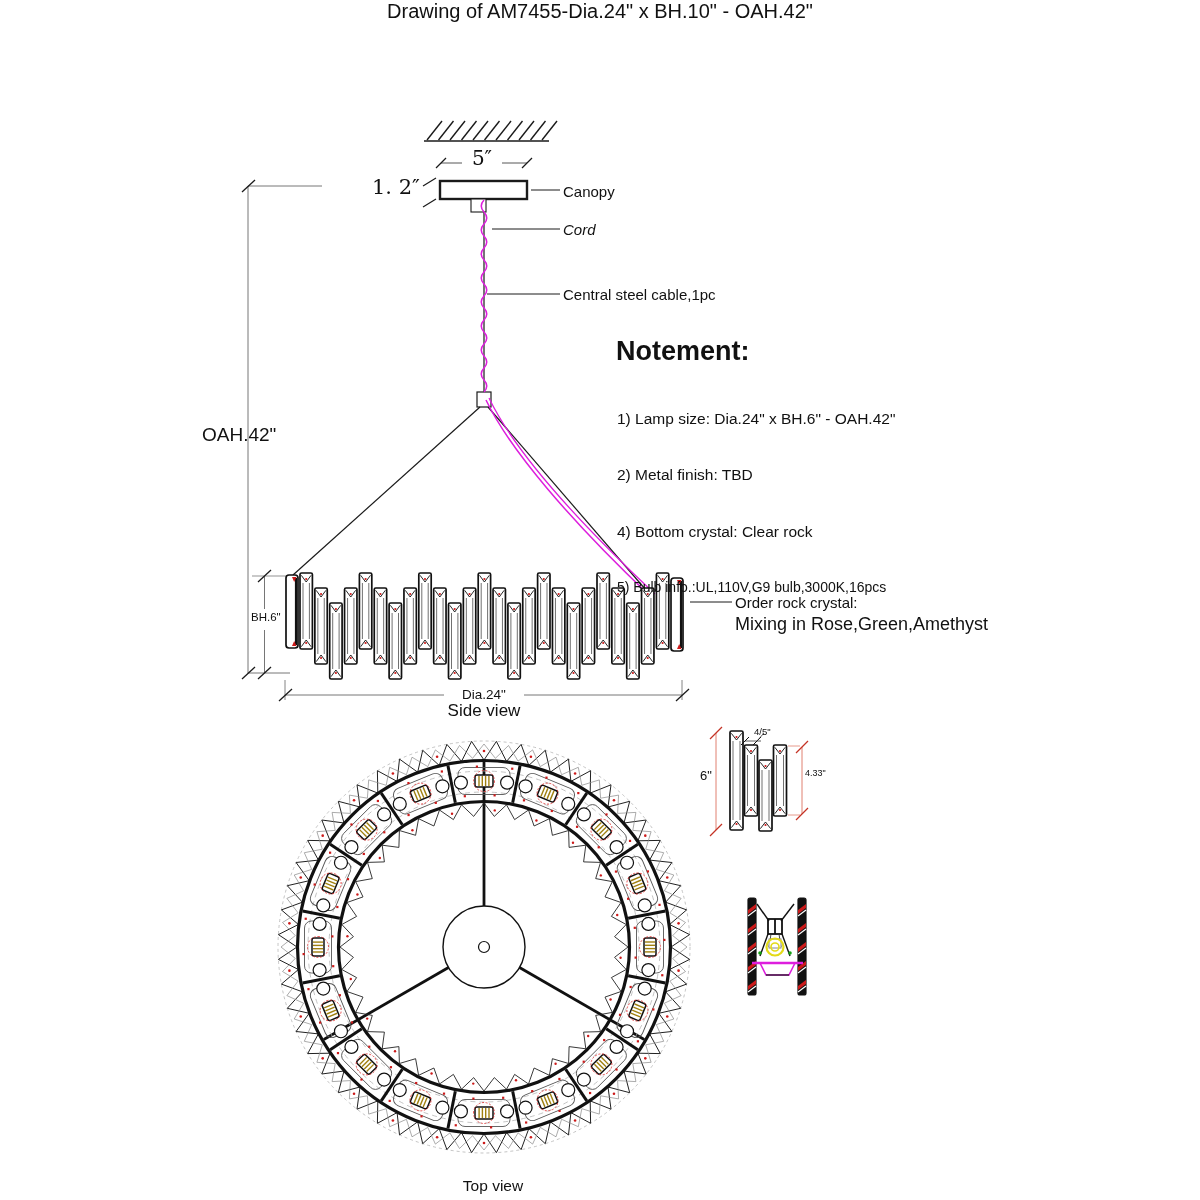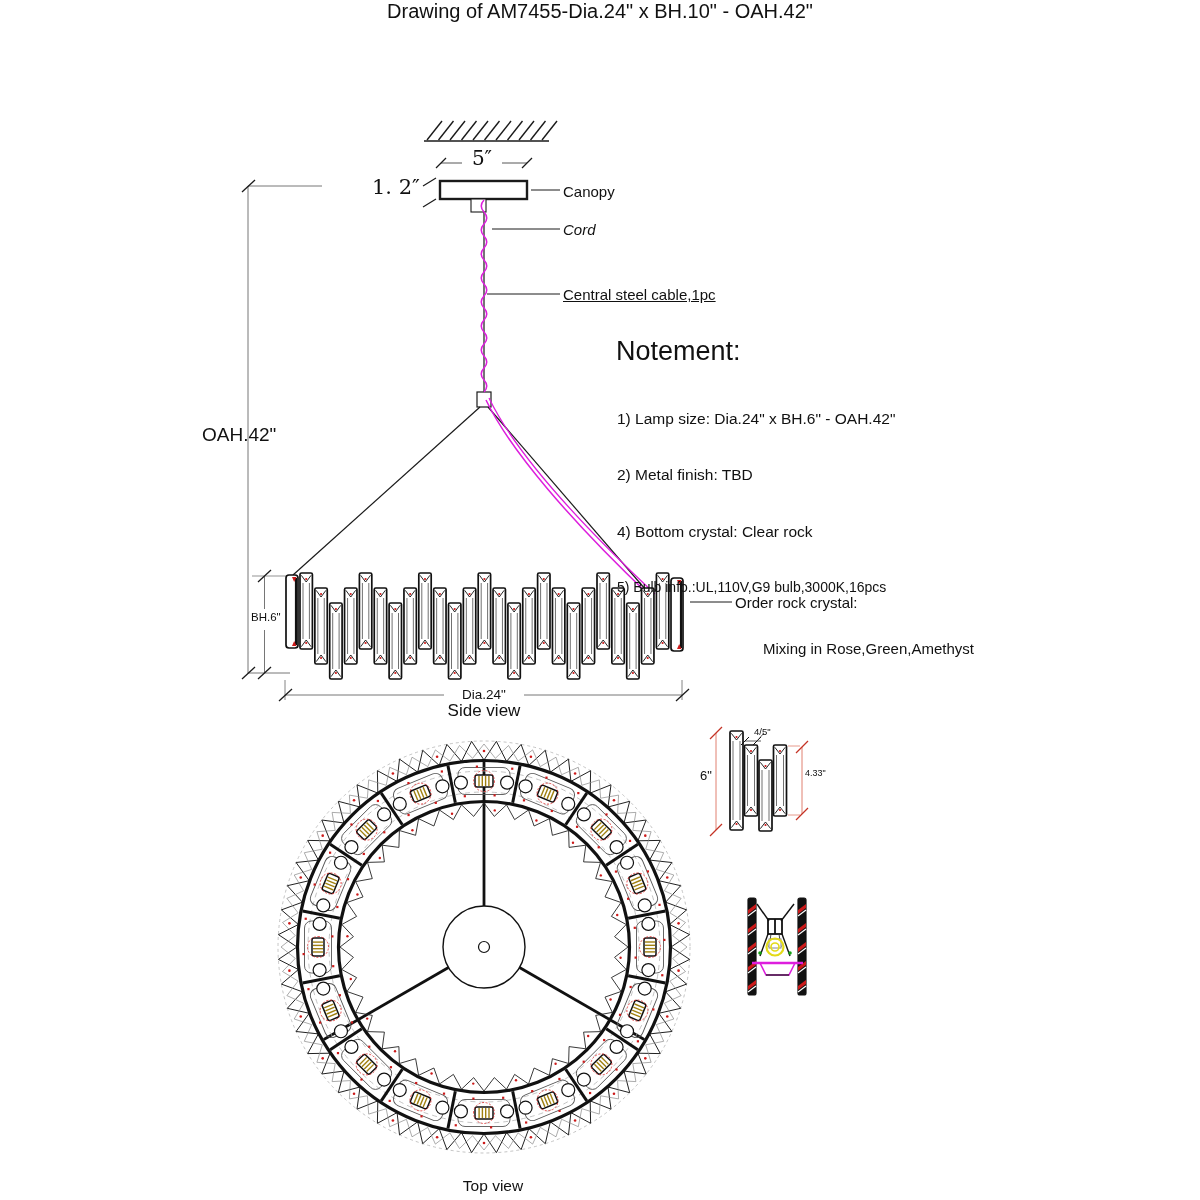--- a/index.html
+++ b/index.html
@@ -667,35 +667,35 @@
       </g>
     </svg>
 
   <div class="lbl ctr" style="left:0;top:46;width:1200px;font-size:20px;">Drawing of AM7455-Dia.24" x BH.10" - OAH.42"</div>
 
   <div class="lbl serif bg" style="left:462;top:147px;left:462px;width:40px;text-align:center;font-size:20px;">5″</div>
   <div class="lbl serif" style="left:372px;top:175px;font-size:21px;text-align:right;">1. 2″</div>
 
   <div class="lbl" style="left:563px;top:183px;font-size:15px;">Canopy</div>
   <div class="lbl" style="left:563px;top:221px;font-size:15px;font-style:italic;">Cord</div>
-  <div class="lbl" style="left:563px;top:286px;font-size:15px;text-decoration:underline;">Central steel cable,1pc</div>
+  <div class="lbl" style="left:563px;top:286px;font-size:15px;">Central steel cable,1pc</div>
 
   <div class="lbl" style="left:202px;top:424px;font-size:19px;">OAH.42"</div>
   <div class="lbl bg" style="left:250px;top:611px;font-size:11.5px;padding:0 1px;">BH.6"</div>
   <div class="lbl ctr bg" style="left:444px;top:687px;width:80px;font-size:13.5px;">Dia.24"</div>
   <div class="lbl ctr" style="left:424px;top:701px;width:120px;font-size:17px;">Side view</div>
   <div class="lbl ctr" style="left:433px;top:1177px;width:120px;font-size:15.5px;">Top view</div>
 
-  <div class="lbl" style="left:616px;top:336px;font-size:27px;">Notement:</div>
+  <div class="lbl" style="left:616px;top:336px;font-size:27px;font-weight:bold;">Notement:</div>
   <div class="lbl" style="left:617px;top:372px;">
     <div class="note-item">1) Lamp size: Dia.24" x BH.6" - OAH.42"</div>
     <div class="note-item">2) Metal finish: TBD</div>
     <div class="note-item">4) Bottom crystal: Clear rock</div>
     <div class="note-item small">5) Bulb info.:UL,110V,G9 bulb,3000K,16pcs</div>
   </div>
 
   <div class="lbl" style="left:735px;top:594px;font-size:15px;">Order rock crystal:</div>
-  <div class="lbl" style="left:735px;top:640px;font-size:15px;margin-left:28px;">Mixing in Rose,Green,Amethyst</div>
+  <div class="lbl" style="left:735px;top:614px;font-size:18px;">Mixing in Rose,Green,Amethyst</div>
 
   <div class="lbl" style="left:754px;top:727px;font-size:9.5px;">4/5"</div>
   <div class="lbl bg" style="left:700px;top:769px;font-size:13px;">6"</div>
   <div class="lbl" style="left:805px;top:768px;font-size:9px;">4.33"</div>
 </div>
 
 </body></html>

